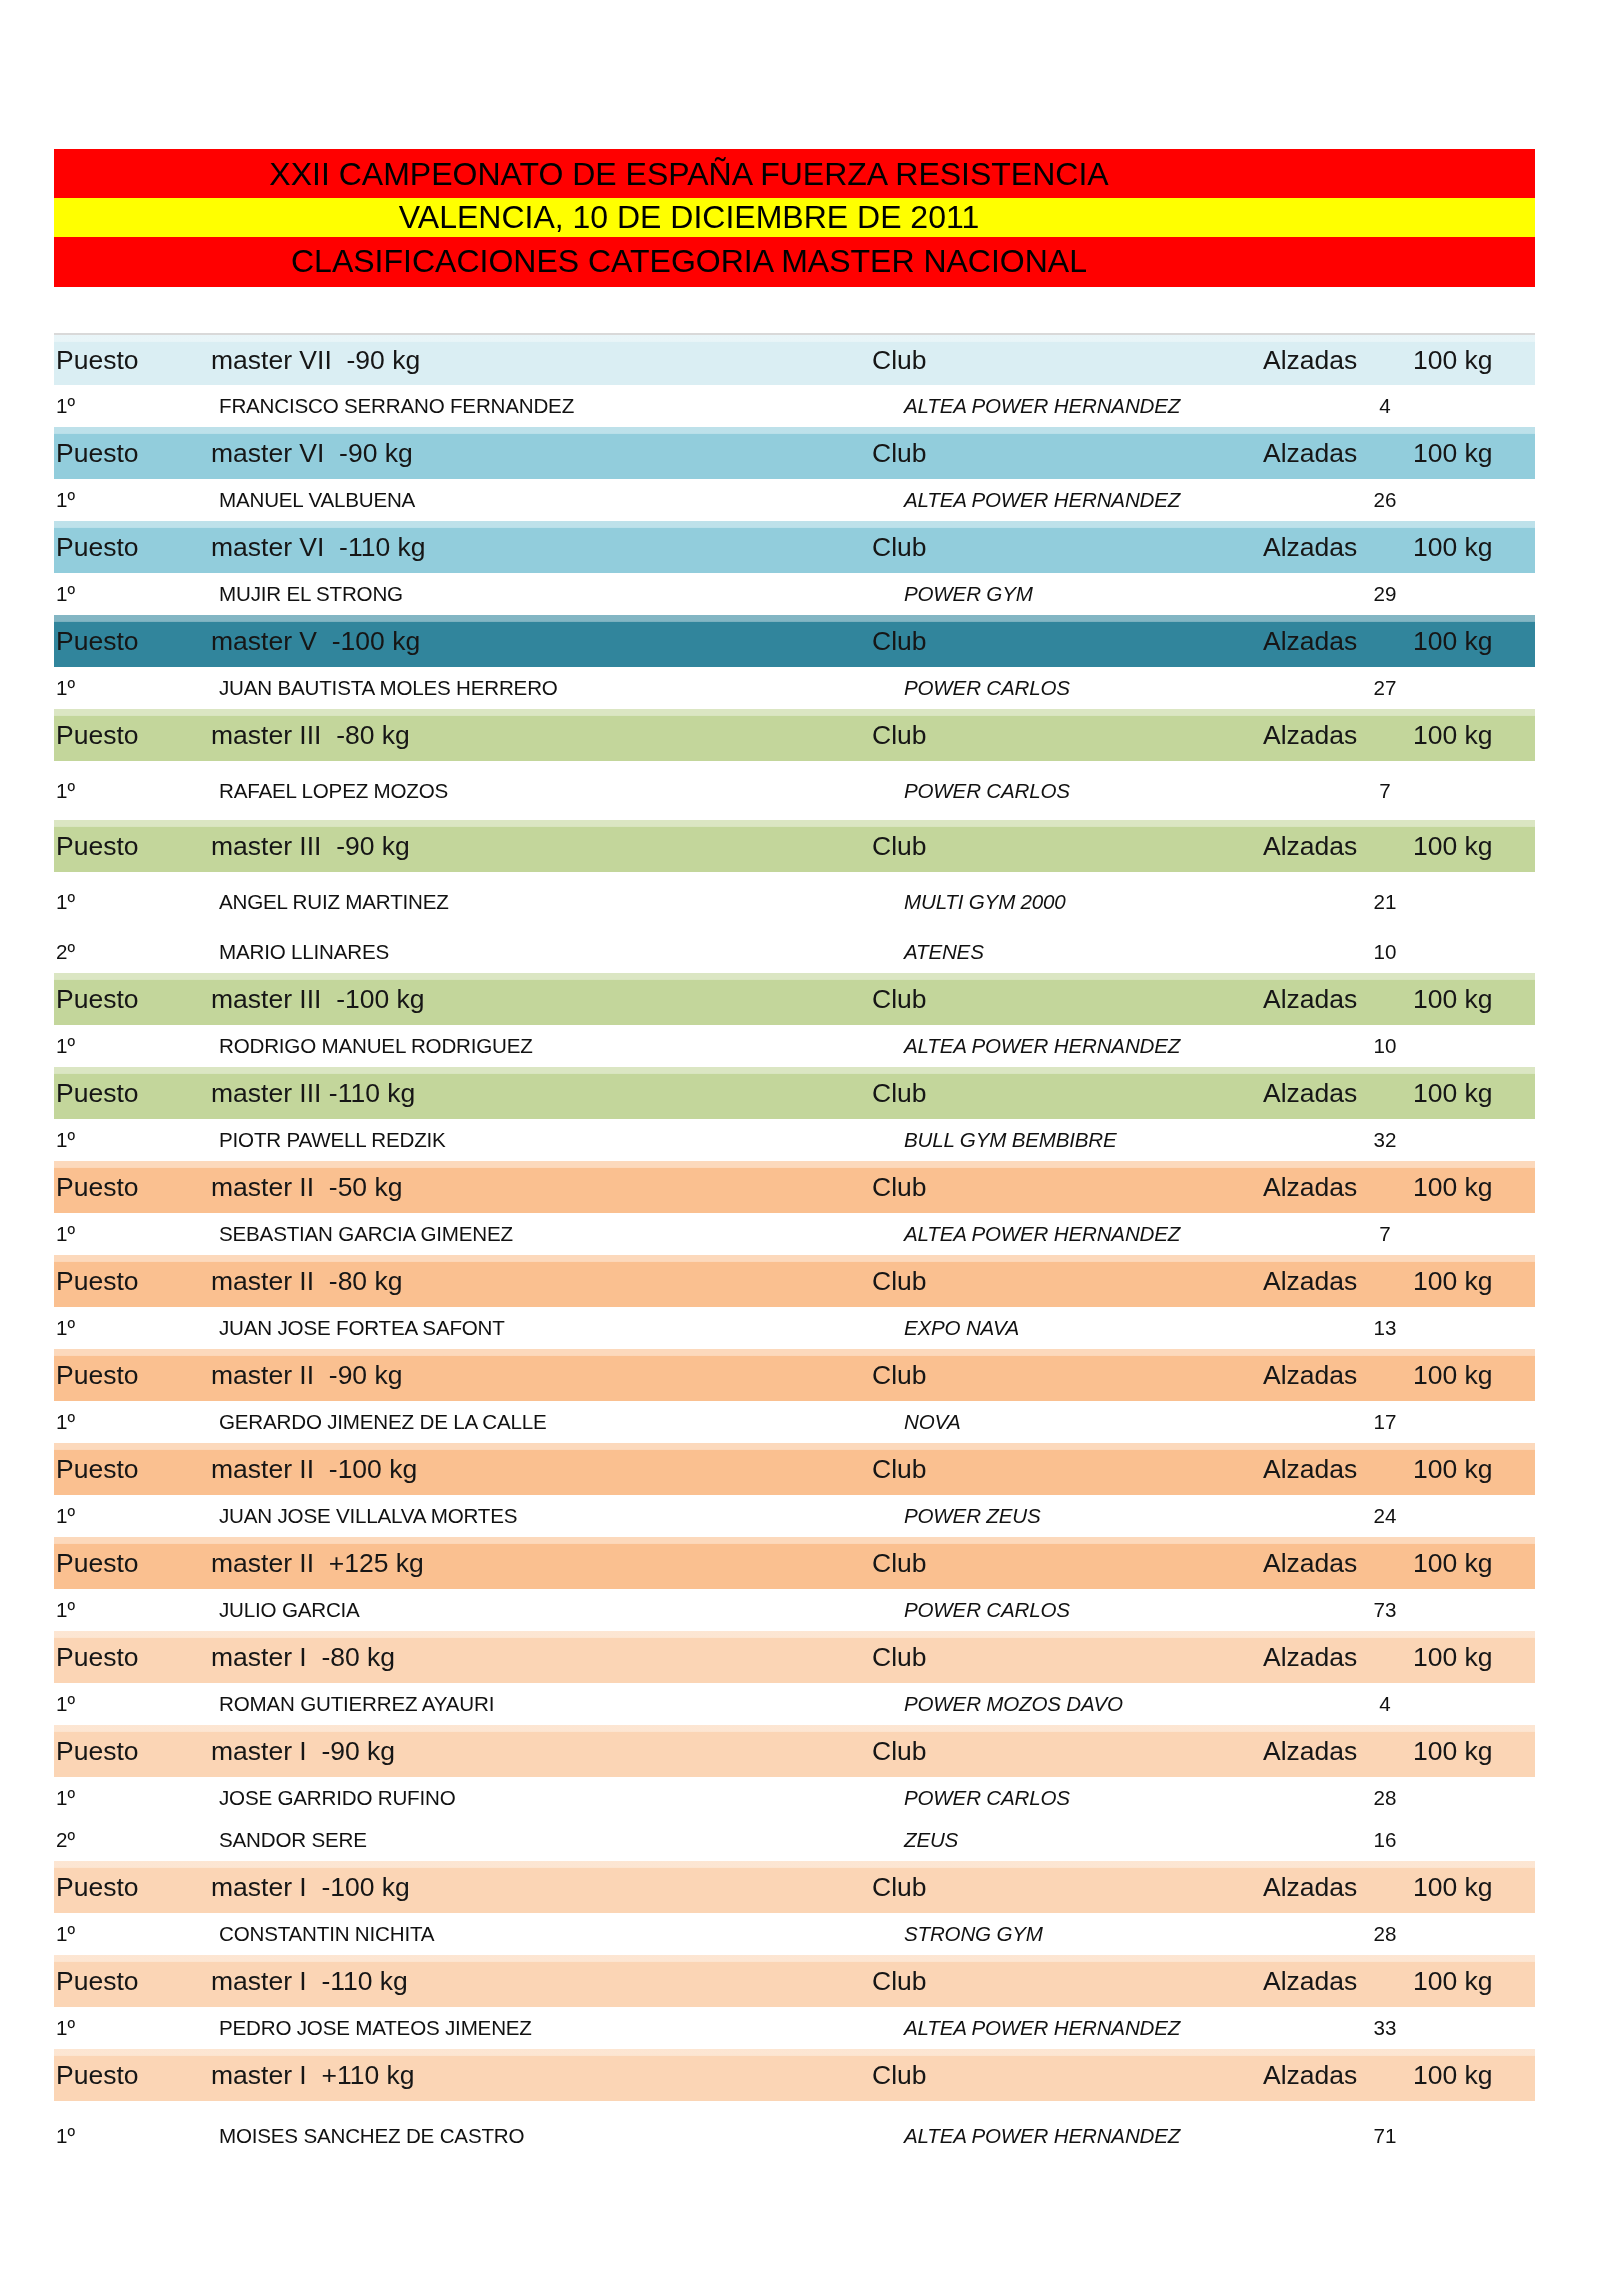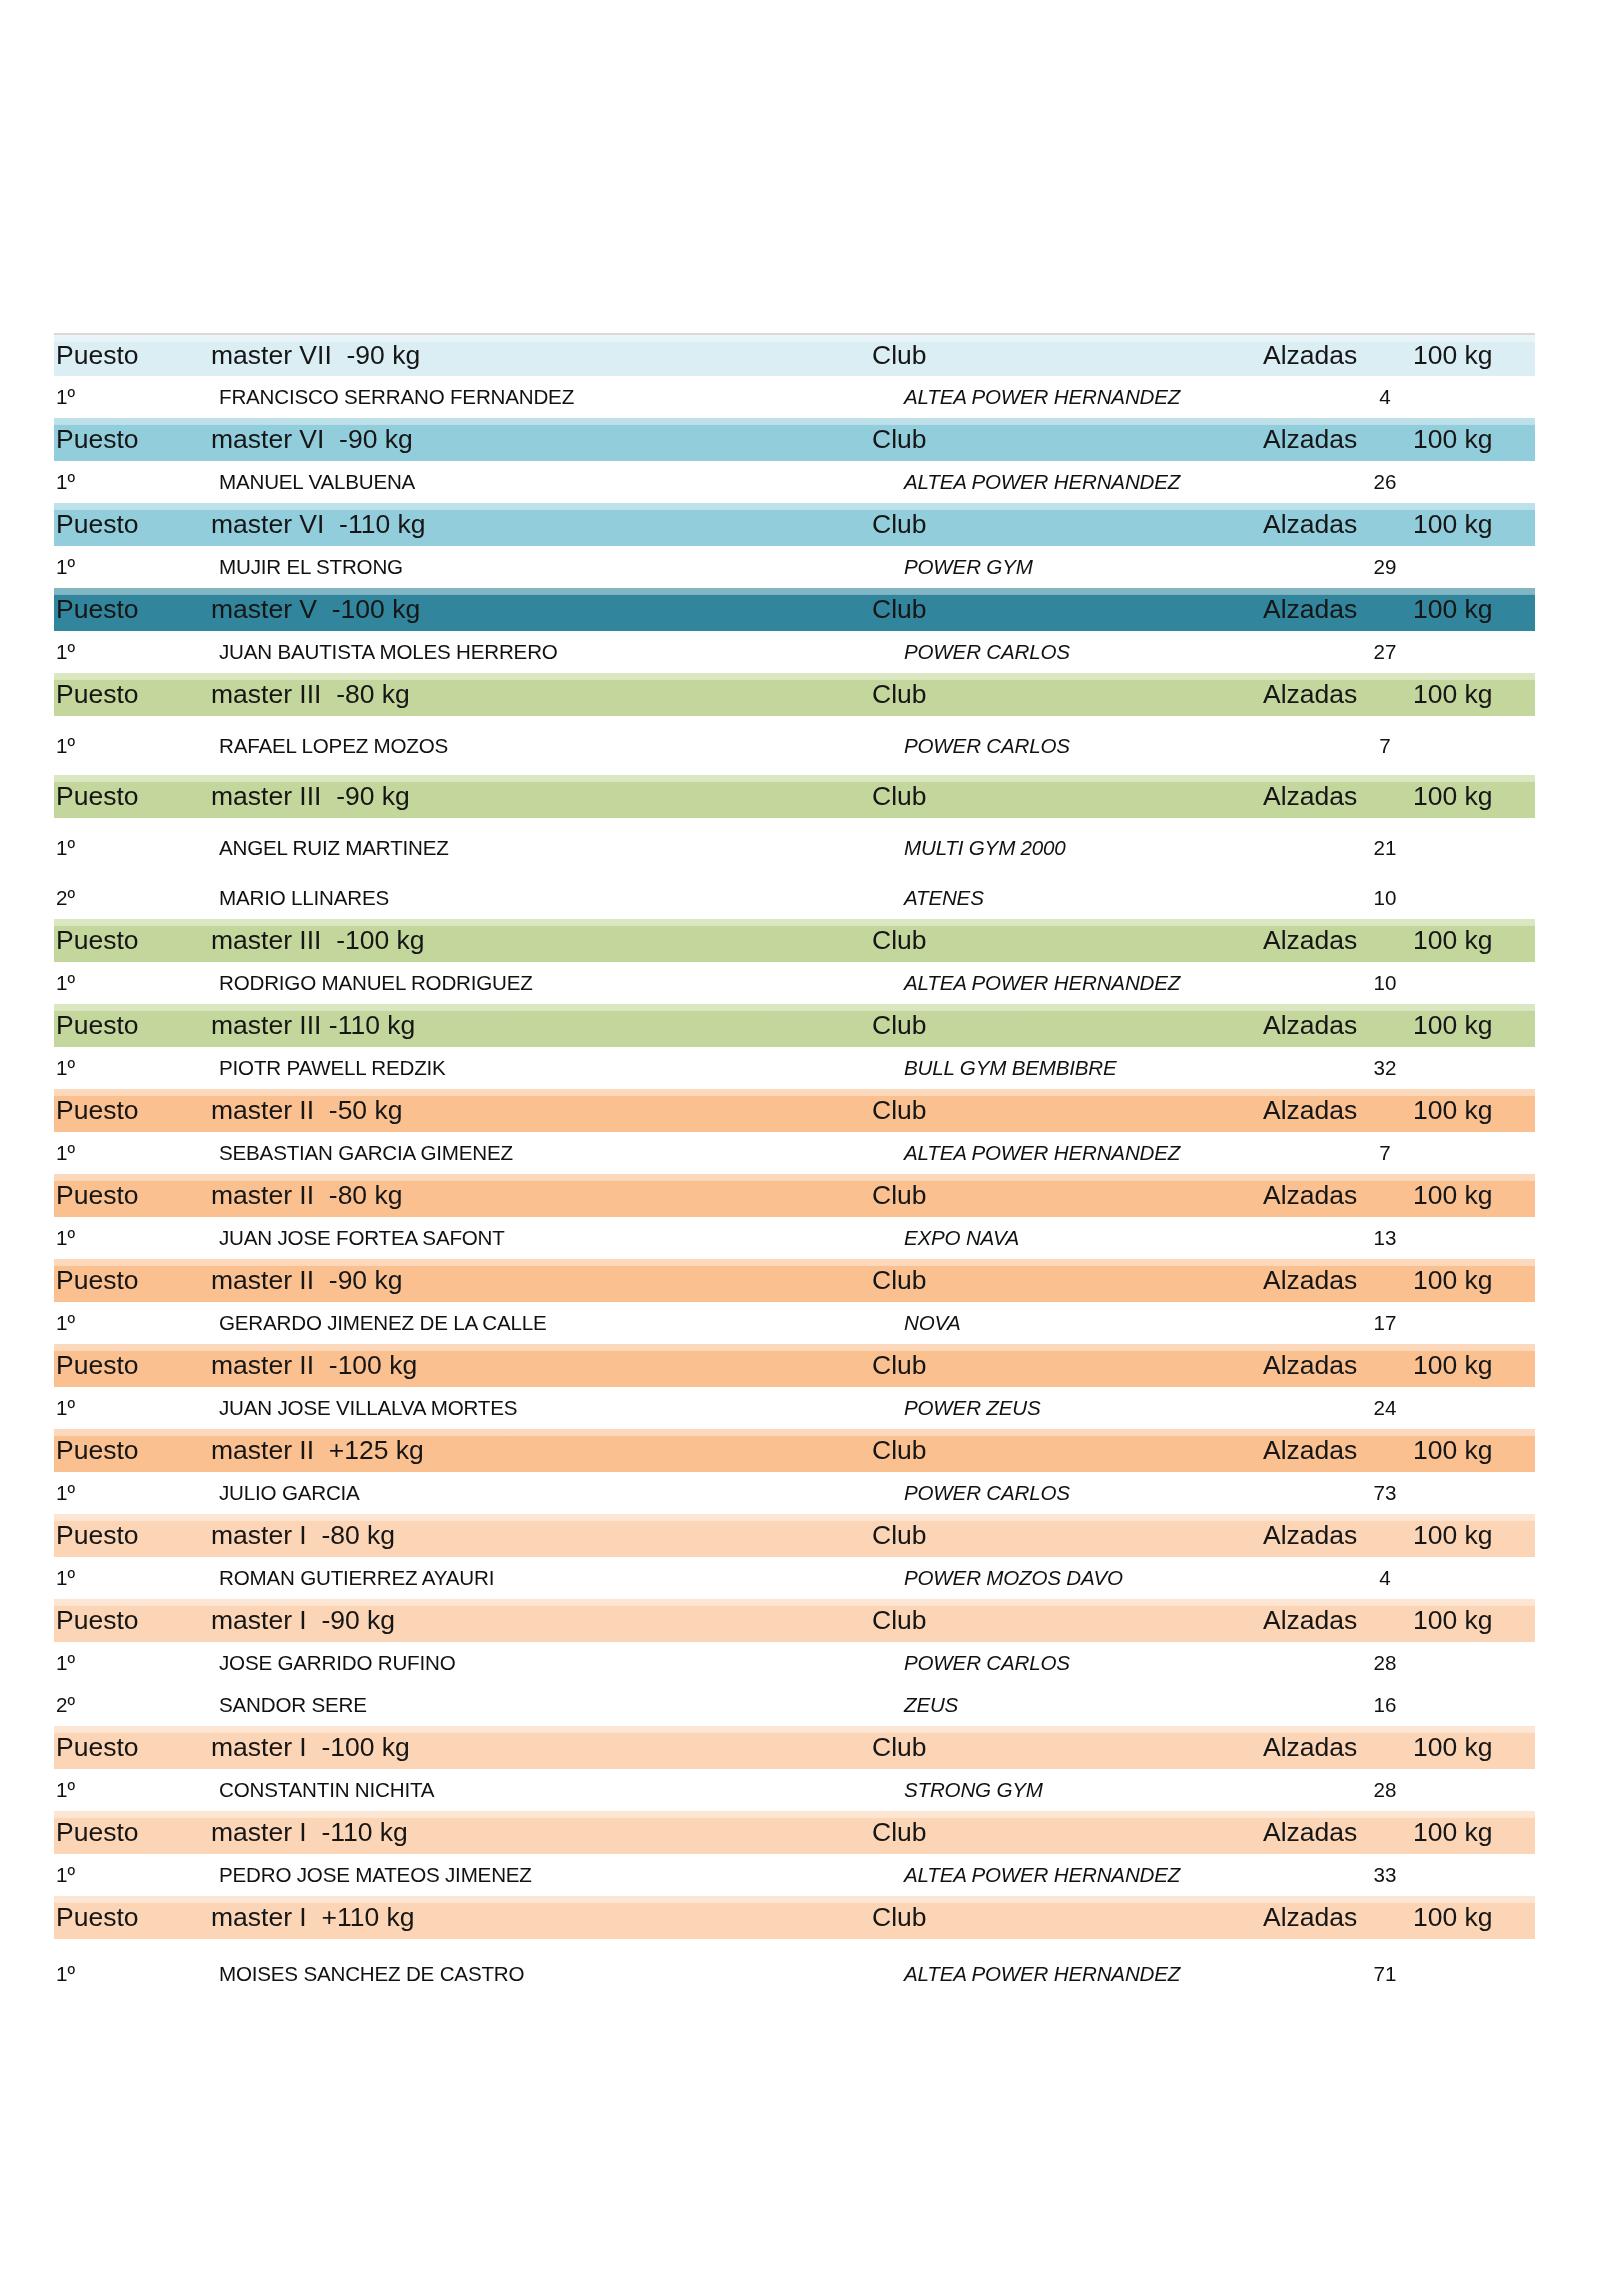--- a/index.html
+++ b/index.html
@@ -25,21 +25,21 @@
     white-space:pre;
   }
   .banner-line.red{height:49px;line-height:51px;}
   .banner-line.yellow{height:39px;line-height:39px;}
   .banner-line.red2{height:50px;line-height:49px;}
 
   
   .table{position:absolute;left:54px;top:333px;width:1481px;}
   .trow{position:relative;width:100%;}
   .hrow{
-    height:43px;
+    height:52px;
     
     background-image:linear-gradient(rgba(255,255,255,0.40), rgba(255,255,255,0.40));
     background-size:100% 6.9px;
     background-repeat:no-repeat;
   }
   .section:first-child .hrow{border-top:2px solid #d9d9d9;box-sizing:border-box;}
   .drow{height:42px;background:#ffffff;}
   .drow.tall{height:59px;}
   .drow.gap-top{margin-top:13.7px;}
 
@@ -54,20 +54,25 @@
   .h-cat   {left:157px;white-space:pre;}
   .h-club  {left:818px;}
   .h-alz   {left:1209px;}
   .h-reps  {left:1359px;}
 </style>
 </head>
 <body>
 
 <div class="page">
 
+  <div class="banner">
+    <div class="banner-line red" style="background: rgb(255, 0, 0);">XXII CAMPEONATO DE ESPAÑA FUERZA RESISTENCIA</div>
+    <div class="banner-line yellow" style="background: rgb(255, 255, 0);">VALENCIA, 10 DE DICIEMBRE DE 2011</div>
+    <div class="banner-line red2" style="background: rgb(255, 0, 0);">CLASIFICACIONES CATEGORIA MASTER NACIONAL</div>
+  </div>
 
   <div class="table" id="sections">
       <div class="section">
         <div class="trow hrow" style="background-color: rgb(218, 238, 243);">
           <div class="cell h-puesto">Puesto</div>
           <div class="cell h-cat">master VII  -90 kg</div>
           <div class="cell h-club">Club</div>
           <div class="cell h-alz">Alzadas</div>
           <div class="cell h-reps">100 kg</div>
         </div>

